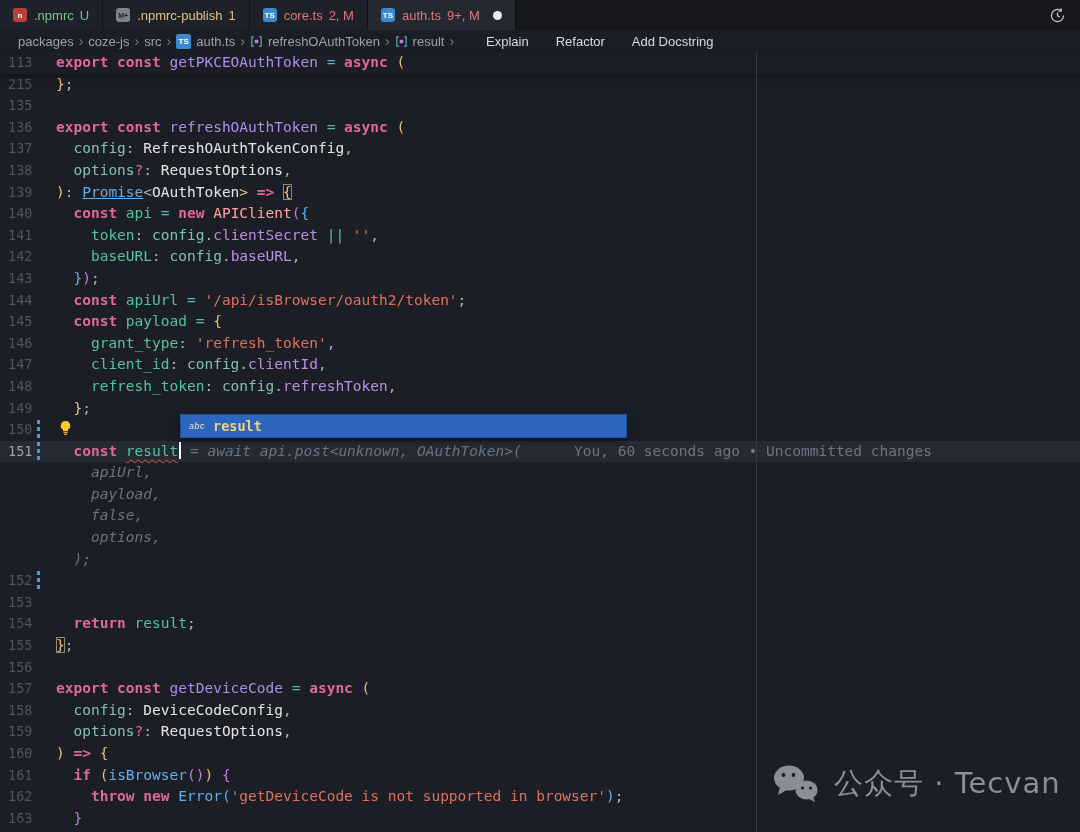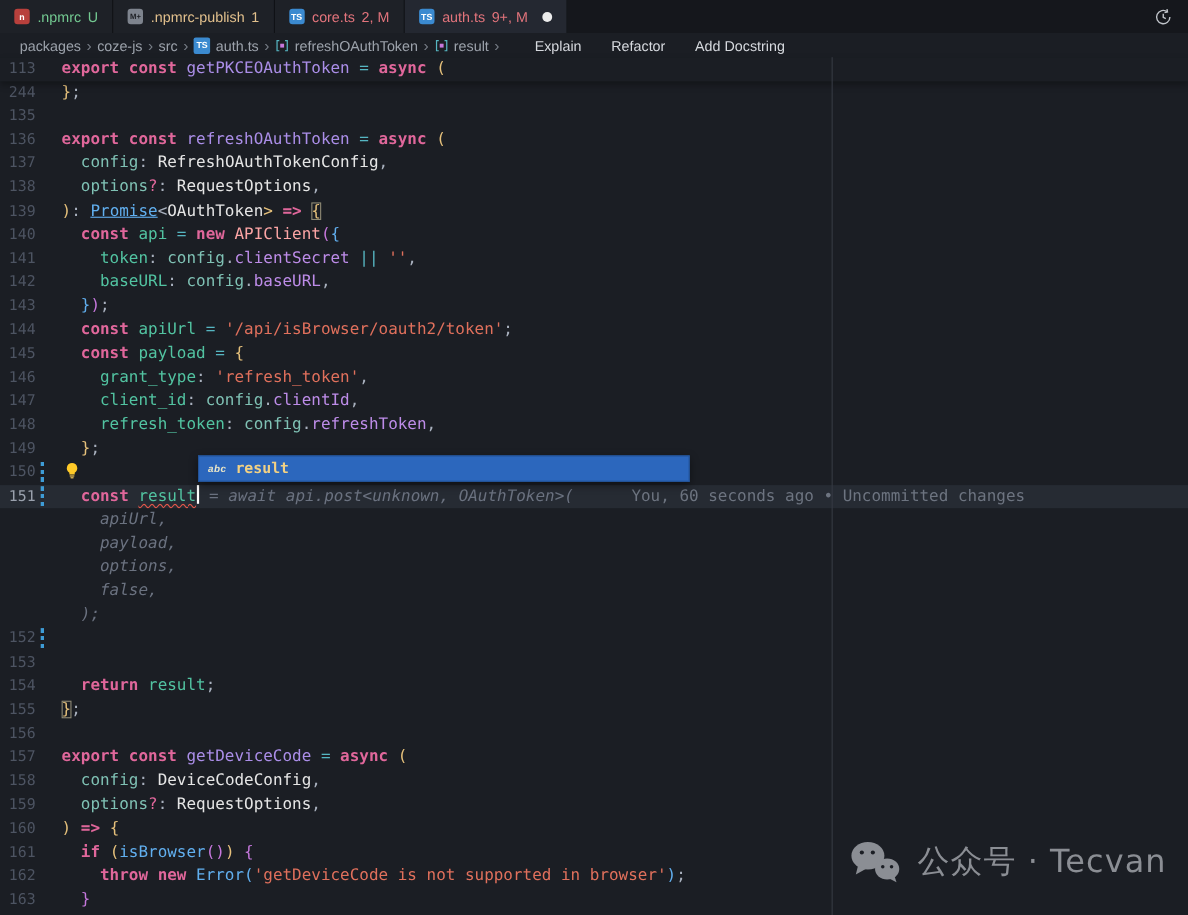--- a/index.html
+++ b/index.html
@@ -71,21 +71,21 @@
            text-decoration-color:#e45649; text-decoration-thickness:1px; text-underline-offset:3px; }
   .cur   { display:inline-block; width:2px; height:17px; background:#ffffff;
            vertical-align:middle; margin:0 0 3px 1px; }
   .blame { position:absolute; left:574px; top:0; color:#6d7480; white-space:pre; }
 
   
   .ruler { position:absolute; left:756px; top:52px; bottom:0; width:1px; background:#363a43; z-index:5; }
   .suggest { position:absolute; left:180px; top:414px; width:447px; height:24px;
              background:#2c67bd; border:1px solid #235397; display:flex; align-items:center;
              box-shadow:0 3px 9px rgba(0,0,0,.45); z-index:6; cursor:pointer; }
-  .abc { font-style:italic; font-weight:700; font-size:9px; letter-spacing:.5px;
+  .abc { font-style:italic; font-weight:400; font-size:9px; letter-spacing:.5px;
          color:#eae6c8; margin:0 8px 0 8px; }
   .sug-label { font-family:"DejaVu Sans Mono",monospace; font-weight:700; font-size:13.5px; color:#f2d184; }
   .bulb { position:absolute; left:58px; top:420px; z-index:6; cursor:pointer; line-height:0; }
 
   .wm { position:absolute; left:772px; top:764px; display:flex; align-items:center; gap:15px; z-index:10; }
   .wm-text { font-size:29px; color:#8b8e94; letter-spacing:1px;
              font-family:"DejaVu Sans", sans-serif; }
 </style>
 </head>
 <body>
@@ -170,21 +170,21 @@
     </span>
 </div>
 
 <div class="rows" id="rows">
     <div class="row sticky">
       <span class="ln">113</span>
       <span class="mk"></span>
       <span class="code"><span class="kw">export </span><span class="kw">const </span><span class="fn">getPKCEOAuthToken </span><span class="op">= </span><span class="kw">async </span><span class="b1">(</span></span>
     </div>
     <div class="row">
-      <span class="ln">244</span>
+      <span class="ln">215</span>
       <span class="mk"></span>
       <span class="code"><span class="b1">}</span><span class="pn">;</span></span>
     </div>
     <div class="row">
       <span class="ln">135</span>
       <span class="mk"></span>
       <span class="code"></span>
     </div>
     <div class="row">
       <span class="ln">136</span>
@@ -273,26 +273,26 @@
       <span class="code"><span class="gh">    apiUrl,</span></span>
     </div>
     <div class="row">
       <span class="ln"></span>
       <span class="mk"></span>
       <span class="code"><span class="gh">    payload,</span></span>
     </div>
     <div class="row">
       <span class="ln"></span>
       <span class="mk"></span>
+      <span class="code"><span class="gh">    false,</span></span>
+    </div>
+    <div class="row">
+      <span class="ln"></span>
+      <span class="mk"></span>
       <span class="code"><span class="gh">    options,</span></span>
-    </div>
-    <div class="row">
-      <span class="ln"></span>
-      <span class="mk"></span>
-      <span class="code"><span class="gh">    false,</span></span>
     </div>
     <div class="row">
       <span class="ln"></span>
       <span class="mk"></span>
       <span class="code"><span class="gh">  );</span></span>
     </div>
     <div class="row">
       <span class="ln">152</span>
       <span class="mk on"></span>
       <span class="code"></span>

